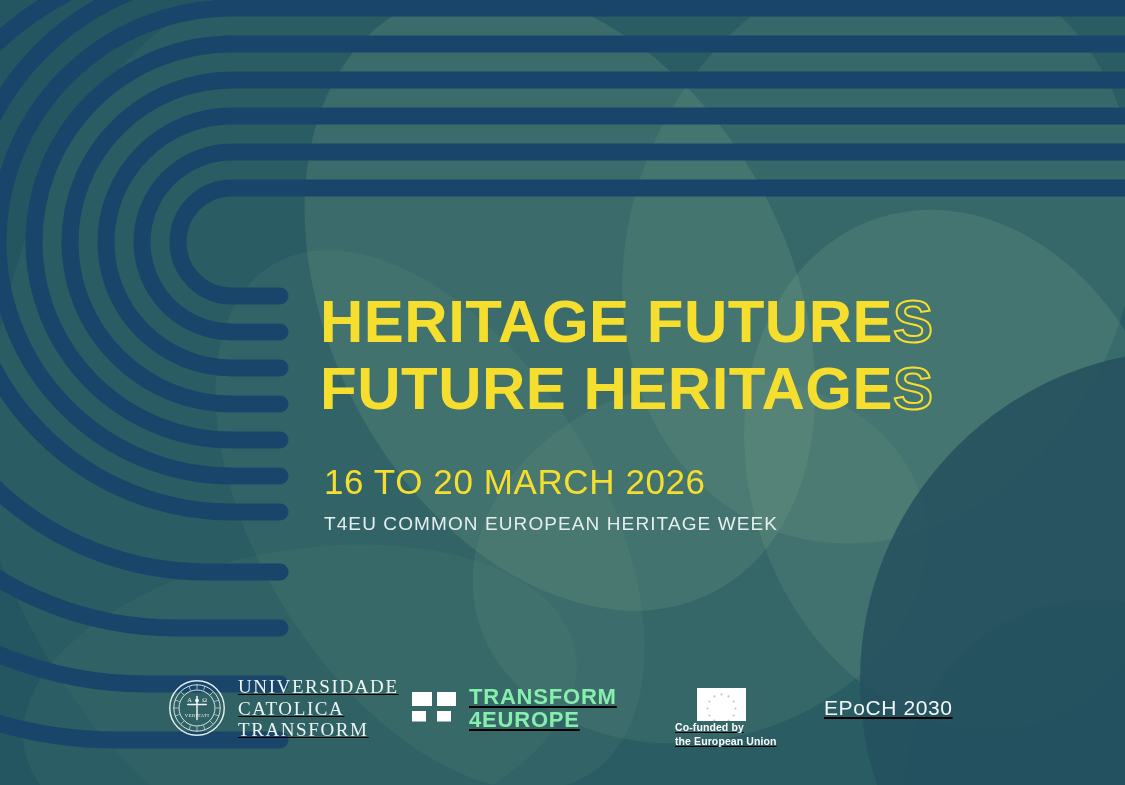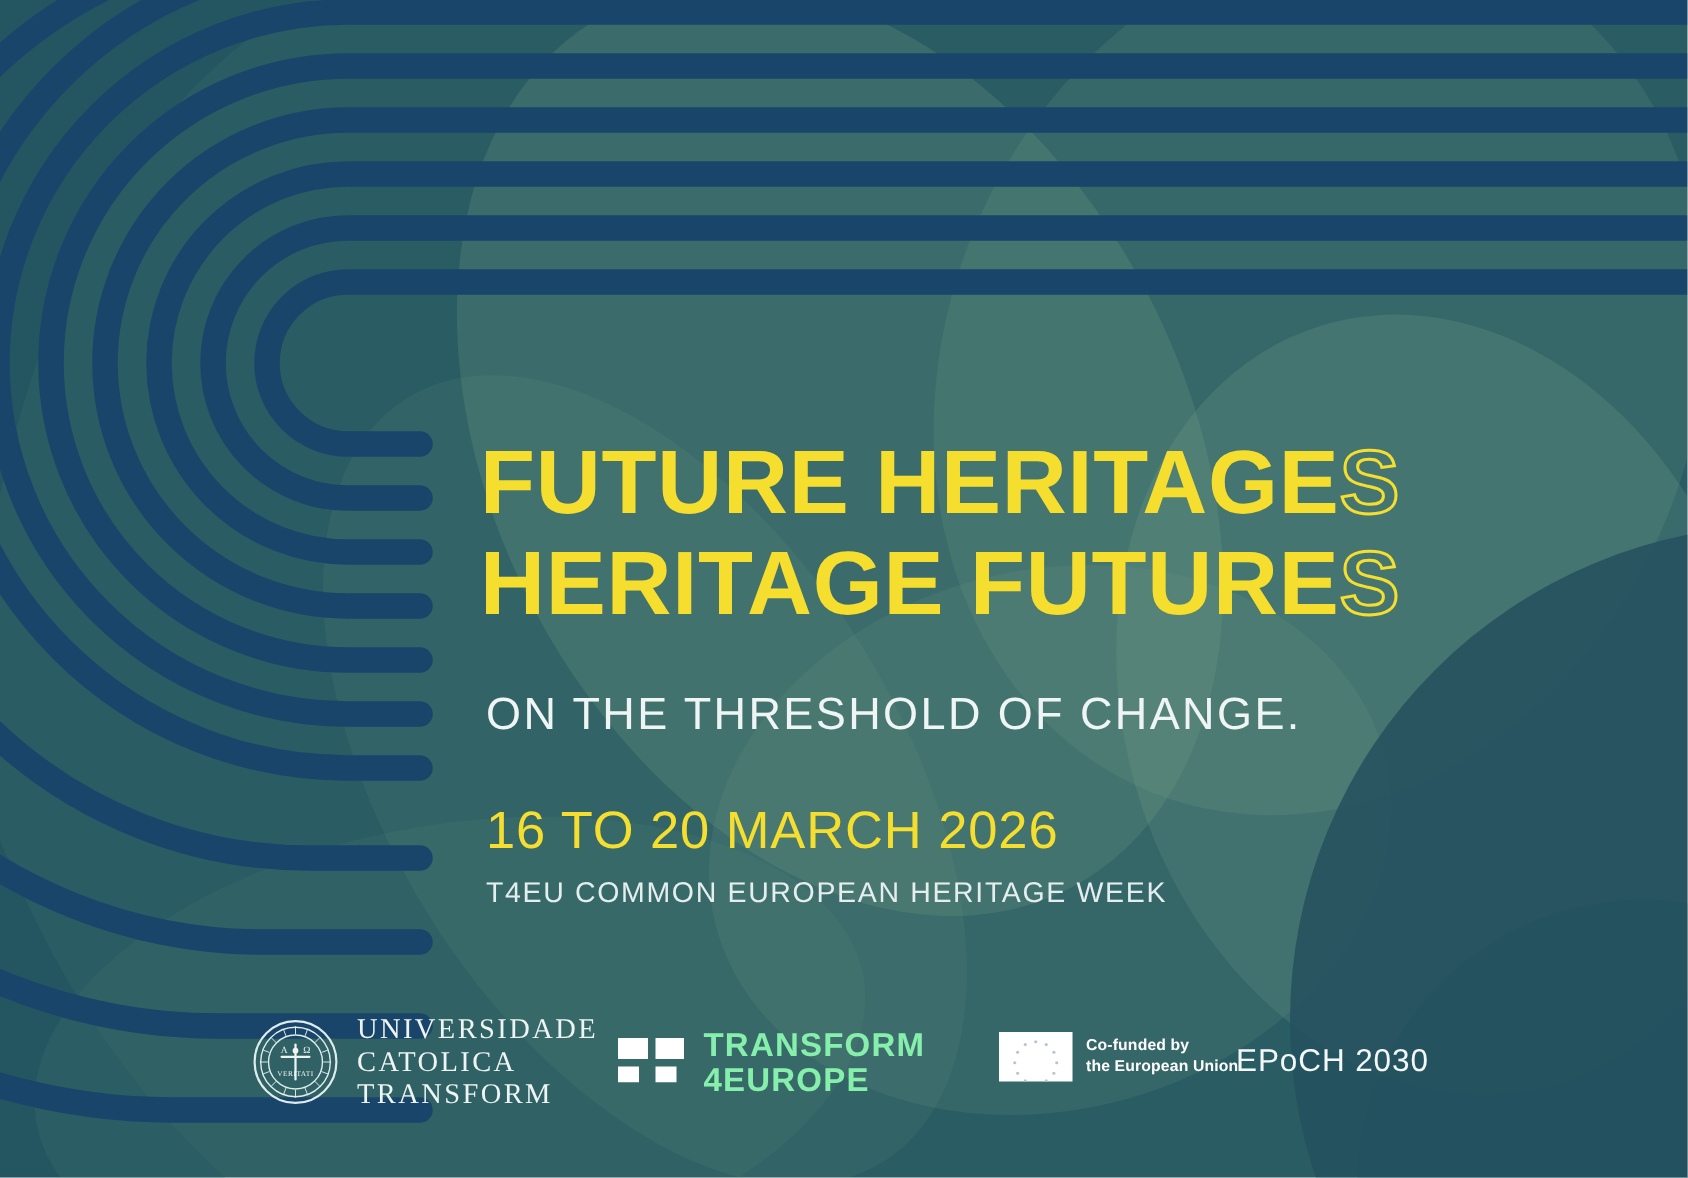--- a/index.html
+++ b/index.html
@@ -73,21 +73,21 @@
 
   
   .logobar {
     position: absolute;
     left: 0;
     top: 672px;
     width: 1125px;
     height: 90px;
     z-index: 6;
   }
-  .logo { position: absolute; display: flex; align-items: center; }
+  .logo { position: absolute; display: flex; align-items: center; text-decoration: underline; }
 
   
   #logo-ucp { left: 168px; top: 4px; }
   .ucp-seal { width: 58px; height: 58px; flex: 0 0 auto; }
   .ucp-words {
     margin-left: 12px;
     font-family: "Liberation Serif", serif;
     color: #eef4f3;
     font-size: 19px;
     line-height: 1.14;
@@ -109,21 +109,21 @@
   .t4e-words {
     margin-left: 13px;
     color: #86efac;
     font-weight: bold;
     font-size: 22px;
     line-height: 1.04;
     letter-spacing: 0.8px;
   }
 
   
-  #logo-eu { left: 666px; top: 16px; }
+  #logo-eu { left: 666px; top: 16px; flex-direction: column; }
   .eu-flag {
     width: 49px; height: 33px;
     background: #ffffff;
     flex: 0 0 auto;
     position: relative;
   }
   .eu-words {
     margin-left: 9px;
     color: #ffffff;
     font-size: 10.5px;
@@ -188,25 +188,24 @@
       <path d="M1135,8 L232,8 A234,234 0 0 0 232,476 L280,476"></path>
       <path d="M232,-28 A270,270 0 0 0 232,512 L280,512"></path>
       <path d="M206,-40 A306,306 0 0 0 206,572 L280,572"></path>
       <path d="M176,-60 A344,344 0 0 0 176,628 L280,628"></path>
       <path d="M146,-80 A382,382 0 0 0 146,684 L280,684"></path>
       <path d="M116,-100 A420,420 0 0 0 116,740 L280,740"></path>
     </g>
   </svg>
 
   <div class="content">
+    <div class="headline"><span>HERITAGE FUTURE</span><span class="outline">S</span></div>
+
     <div class="headline"><span>FUTURE HERITAGE</span><span class="outline">S</span></div>
 
-    <div class="headline"><span>HERITAGE FUTURE</span><span class="outline">S</span></div>
-
-    <div class="tagline">ON THE THRESHOLD OF CHANGE.</div>
 
     <div class="dateline">16 TO 20  MARCH 2026</div>
 
     <div class="weekline">T4EU COMMON EUROPEAN HERITAGE WEEK</div>
   </div>
 
   <div class="logobar">
 
     <div class="logo" id="logo-ucp">
       <svg class="ucp-seal" viewBox="0 0 100 100">

